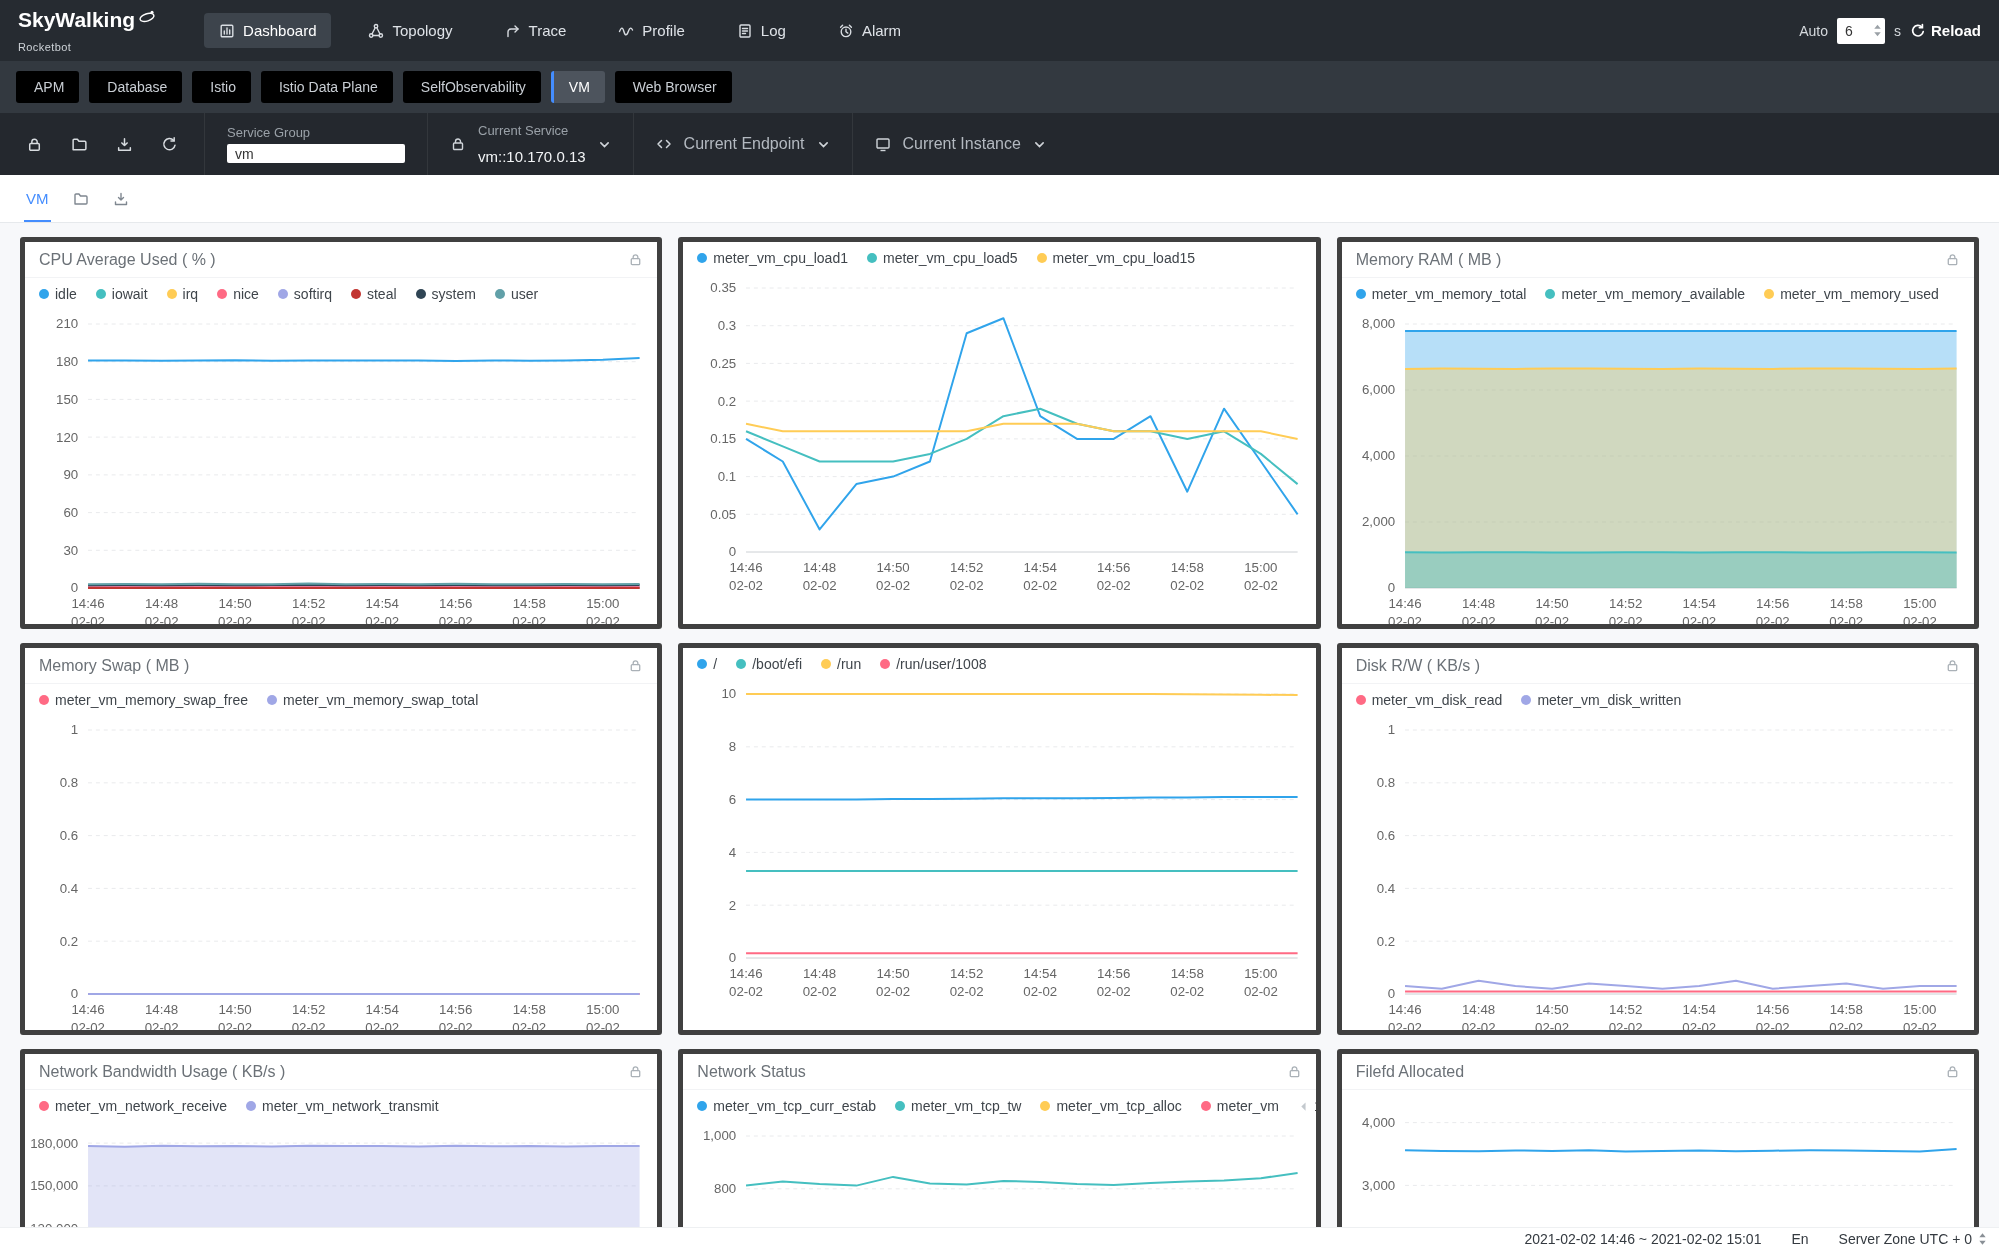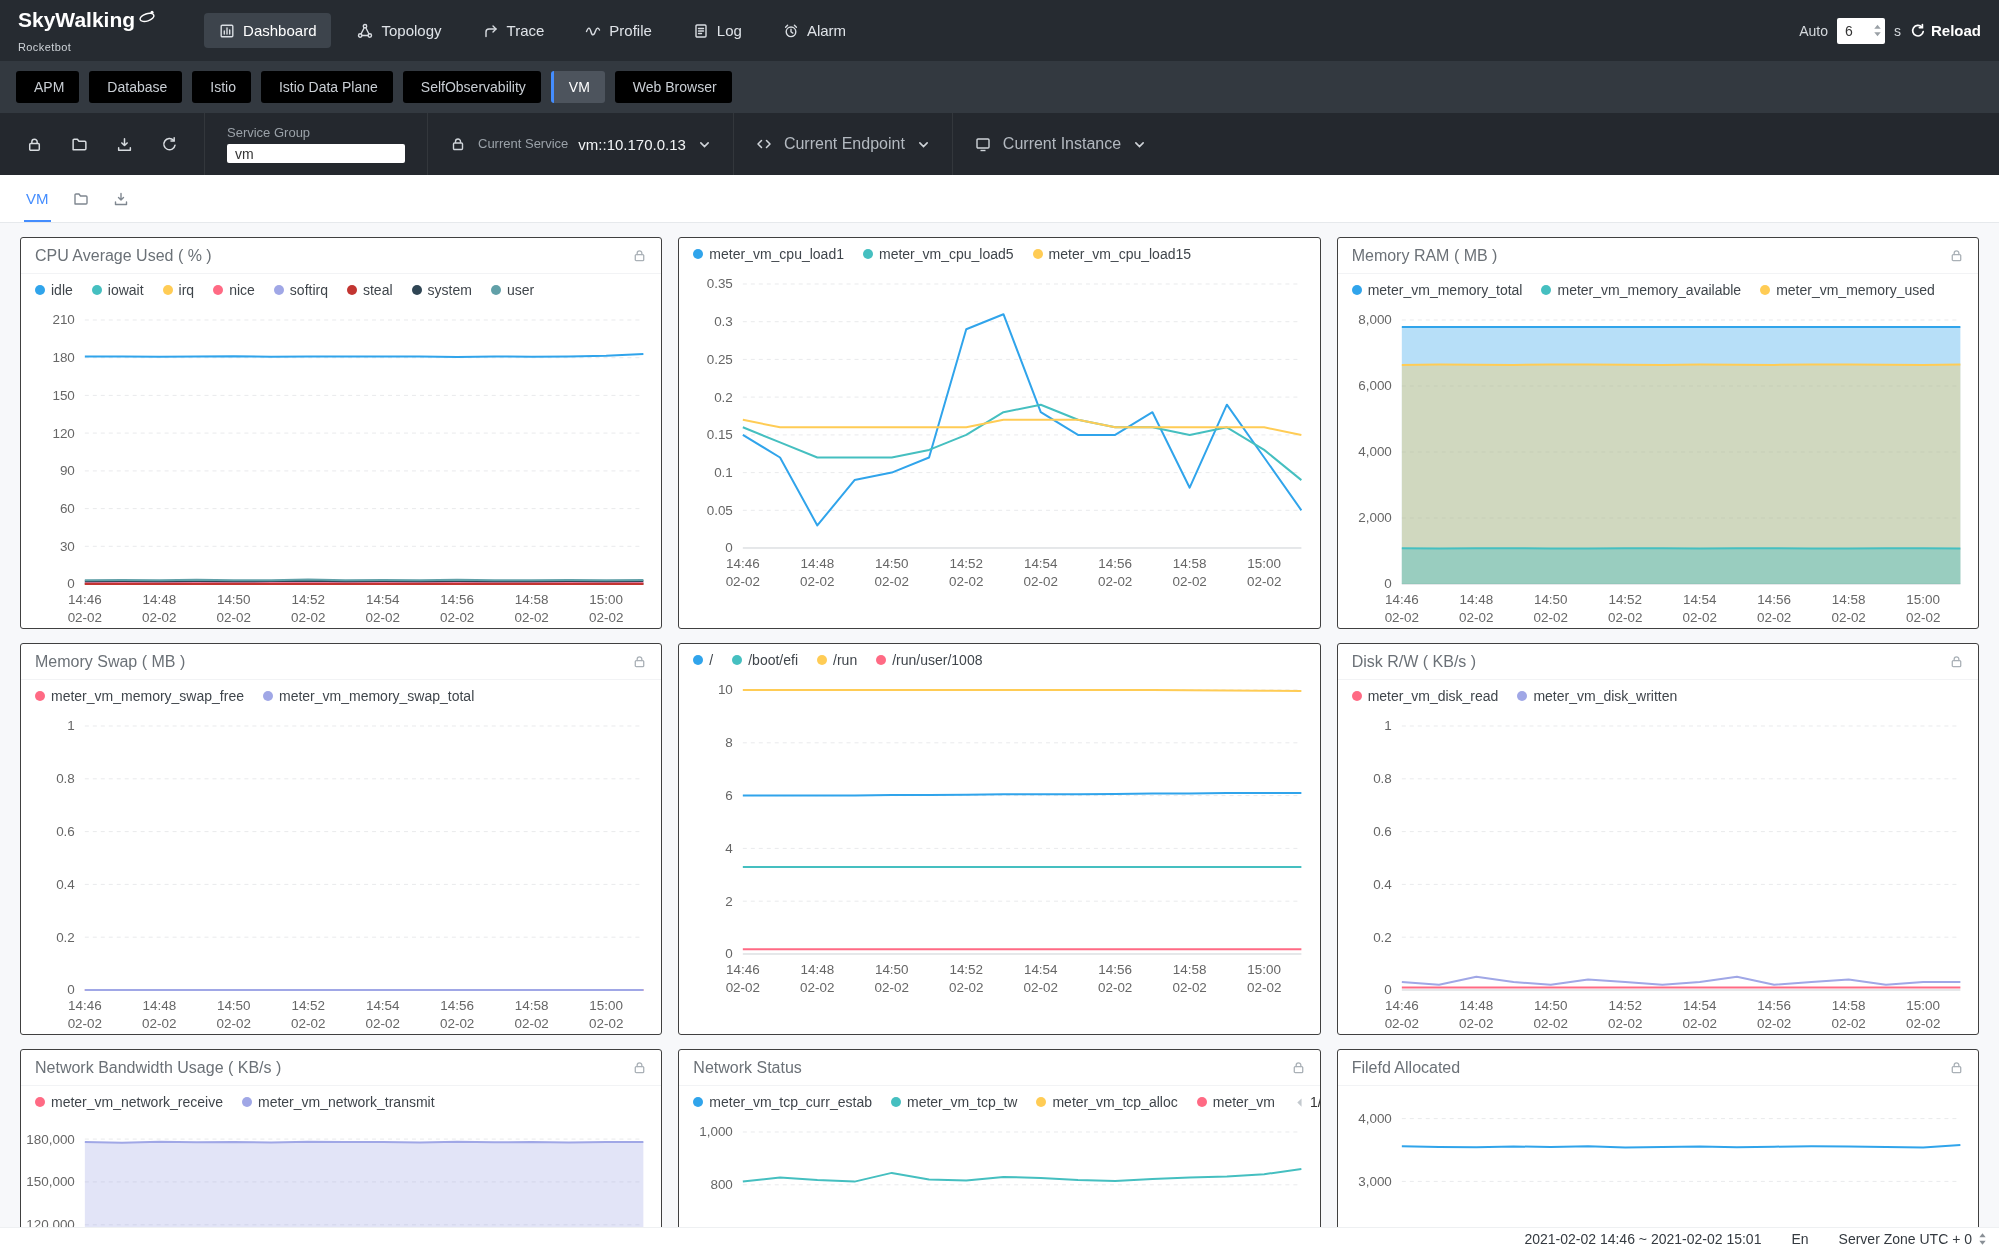--- a/index.html
+++ b/index.html
@@ -5,57 +5,57 @@
   *{margin:0;padding:0;box-sizing:border-box}
   html,body{width:1999px;height:1249px;overflow:hidden}
   body{font-family:"Liberation Sans","DejaVu Sans",sans-serif;background:#f7f8fa;position:relative;font-size:15px}
   svg{display:block;font-family:inherit}
 
   
   .topnav{height:61px;background:#262b31;display:flex;align-items:center;padding:0 18px;color:#e8eaed}
   .logo{line-height:1;margin-right:48px;cursor:pointer}
   .logo-main{font-size:21px;font-weight:700;display:flex;align-items:flex-start;gap:3px;color:#fff}
   .logo-sub{font-size:11px;color:#ced3d8;margin-top:12px;letter-spacing:.4px}
-  .nav-items{display:flex;align-items:center;gap:11px;flex:1}
+  .nav-items{display:flex;align-items:center;gap:22px;flex:1}
   .nav-item{display:flex;align-items:center;gap:8px;padding:9px 15px;border-radius:4px;font-size:15px;color:#dfe3e8;cursor:pointer;white-space:nowrap}
   .nav-item.active{background:#3d444c;color:#fff}
   .nav-item svg{color:#d9dde2}
   .nav-right{display:flex;align-items:center;gap:9px;font-size:14px;color:#d5d9dd}
   .auto-box{width:48px;height:26px;background:#fff;border-radius:2px;color:#333;display:flex;align-items:center;justify-content:space-between;padding:0 3px 0 8px;font-size:14px;cursor:pointer}
   .reload-btn{display:flex;align-items:center;gap:5px;background:none;border:none;color:#fff;font-size:15px;font-weight:600;cursor:pointer;font-family:inherit}
 
   
   .tabbar{height:52px;background:#333940;display:flex;align-items:center;padding:0 16px;gap:10px}
   .chip{background:#000000;color:#c9ced4;font-size:14px;padding:8px 15px;border-radius:3px;cursor:pointer;white-space:nowrap;border-left:3px solid transparent}
   .chip.active{background:#4d545d;color:#fff;border-left:3px solid #448dfe}
 
   
   .toolbar{height:62px;background:#24282e;display:flex;align-items:stretch;color:#c6cbd1}
   .tb-icons{display:flex;align-items:center;gap:28px;padding:0 26px}
   .tb-icons .tbi{color:#d8dce0;cursor:pointer;display:flex}
   .tb-section{display:flex;align-items:center;gap:12px;padding:12px 22px;border-left:1px solid rgba(255,255,255,.07);cursor:pointer}
   .sg{flex-direction:column;align-items:flex-start;justify-content:center;gap:4px;cursor:default}
   .sg label{font-size:13px;color:#9aa1a8}
   .sg input{width:178px;height:26px;border:none;border-radius:2px;padding:0 8px;font-size:14px;color:#333;background:#fff;outline:none;font-family:inherit}
-  .sel-text{display:flex;flex-direction:row;gap:10px}
+  .sel-text{display:flex;flex-direction:column;gap:10px}
   .sel-label{font-size:13px;color:#9aa1a8}
   .sel-label.single{font-size:16px;color:#b3b9c0}
   .sel-value{font-size:15px;color:#f2f4f6}
   .chev{color:#cfd3d8;display:flex}
   .tb-ic{color:#cfd4d9;display:flex}
 
   
   .pagetabs{height:48px;background:#fff;border-bottom:1px solid #e6e9ec;display:flex;align-items:center;padding:0 26px;gap:24px}
   .vm-tab{color:#448dfe;font-size:15px;position:relative;height:100%;display:flex;align-items:center;cursor:pointer}
   .vm-tab::after{content:"";position:absolute;left:-2px;right:-2px;bottom:0;height:2px;background:#448dfe}
   .pagetabs .pticon{color:#7f8790;cursor:pointer;display:flex}
 
   
   .grid{padding:14px 20px;display:grid;grid-template-columns:repeat(3,1fr);gap:14px 16px}
-  .panel{background:#fff;border:1px solid #404040;border-radius:3px;overflow:hidden;height:392px}
+  .panel{background:#fff;border:5px solid #404040;border-radius:3px;overflow:hidden;height:392px}
   .panel-header{height:36px;display:flex;align-items:center;justify-content:space-between;padding:0 14px;border-bottom:1px solid #f2f3f5}
   .panel-title{font-size:16px;color:#6b7177}
   .panel-lock{color:#aab1b7;cursor:pointer;display:flex}
   .legend{display:flex;align-items:center;gap:19px;padding:6px 14px 0;height:26px;overflow:hidden}
   .legend-item{display:flex;align-items:center;gap:6px;font-size:14px;color:#3f454b;white-space:nowrap;cursor:pointer}
   .dot{width:10px;height:10px;border-radius:50%;flex:none}
   .pager{margin-left:auto;display:flex;align-items:center;gap:5px;font-size:14px;color:#333;flex:none}
 
   
   .footer{position:fixed;left:0;right:0;bottom:0;height:22px;background:#fff;display:flex;align-items:center;justify-content:flex-end;gap:30px;padding:0 12px;font-size:14px;color:#343a40;z-index:20;border-top:1px solid #eef0f2}

